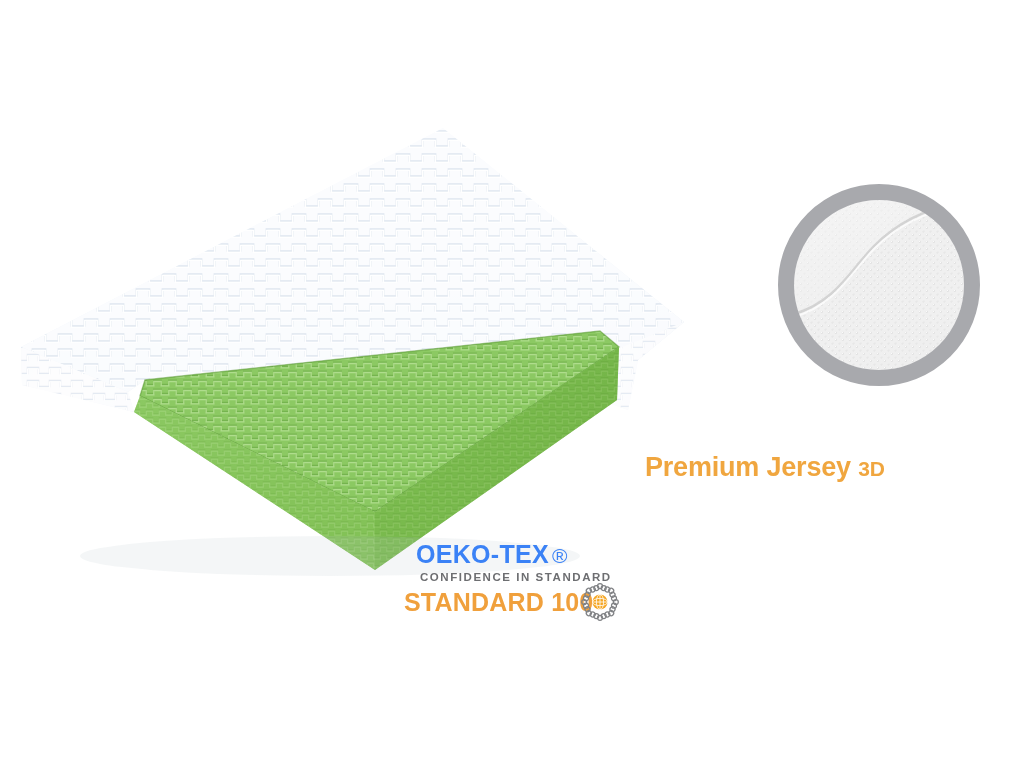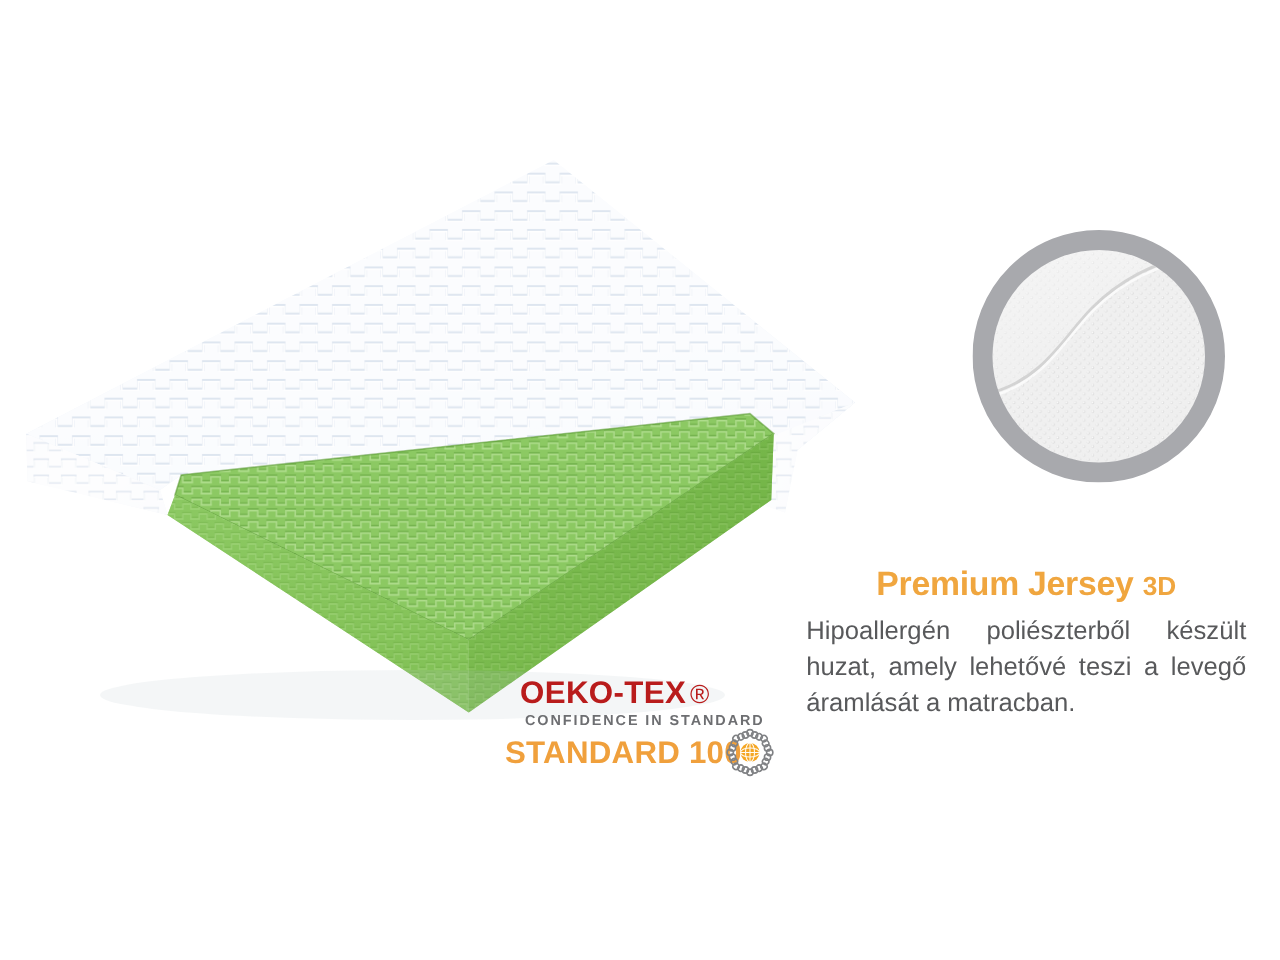--- a/index.html
+++ b/index.html
@@ -44,21 +44,20 @@
     top: 452px;
     width: 352px;
   }
   #info-title {
     font-size: 27px;
     line-height: 1.12;
     font-weight: bold;
     color: #f0a63f;
     letter-spacing: -0.2px;
     white-space: nowrap;
-    text-align: center;
   }
   #info-title .suffix-3d {
     font-size: 21px;
     font-weight: bold;
     letter-spacing: 0px;
   }
   #info-body {
     margin-top: 9px;
     font-size: 20.5px;
     line-height: 1.40;
@@ -74,21 +73,21 @@
     top: 540px;
     width: 212px;
     height: 82px;
   }
   #oeko-tex-wordmark {
     position: absolute;
     left: 12px;
     top: 0px;
     font-size: 25px;
     font-weight: bold;
-    color: #b91c1c;
+    color: #3b82f6;
     letter-spacing: 0.3px;
     white-space: nowrap;
   }
   #oeko-tex-wordmark .reg {
     font-size: 21px;
     font-weight: normal;
     margin-left: 3px;
   }
   #oeko-tex-tagline {
     position: absolute;
@@ -311,16 +310,15 @@
         <line x1="20" y1="12.4" x2="20" y2="27.6"></line>
         <ellipse cx="20" cy="20" rx="3.6" ry="7.6"></ellipse>
         <ellipse cx="20" cy="20" rx="7.6" ry="3.6"></ellipse>
       </g>
     </svg>
   </div>
 
   <div id="info-panel">
     <div id="info-title"><span>Premium Jersey</span>
       <span class="suffix-3d">3D</span></div>
-    <div id="info-body">Hipoallergén poliészterből készült huzat, amely lehetővé teszi a levegő áramlását a matracban.</div>
   </div>
 
 </div>
 
 </body></html>

